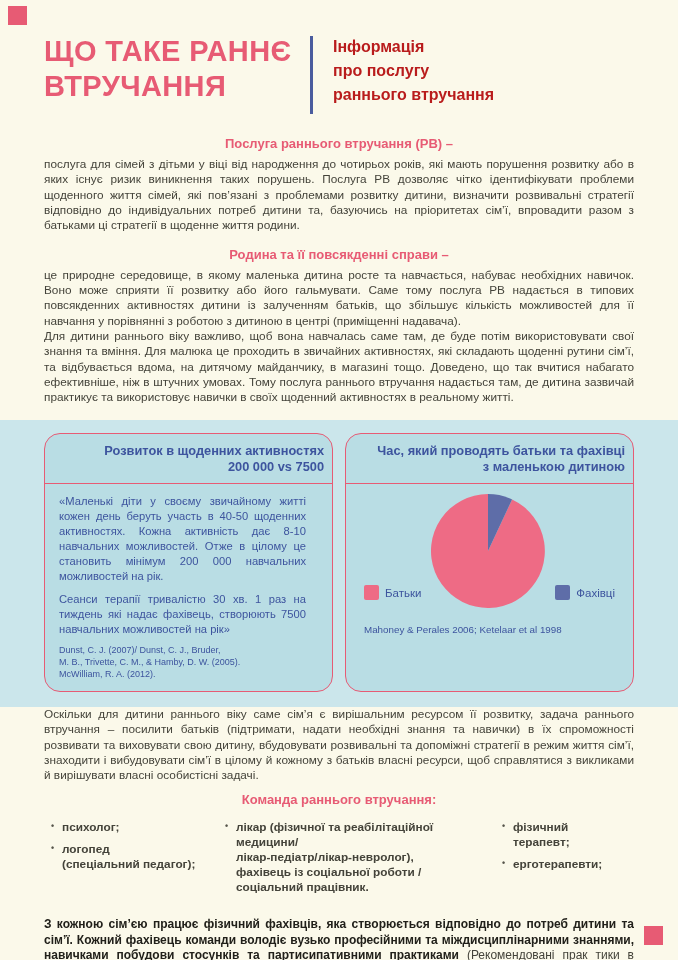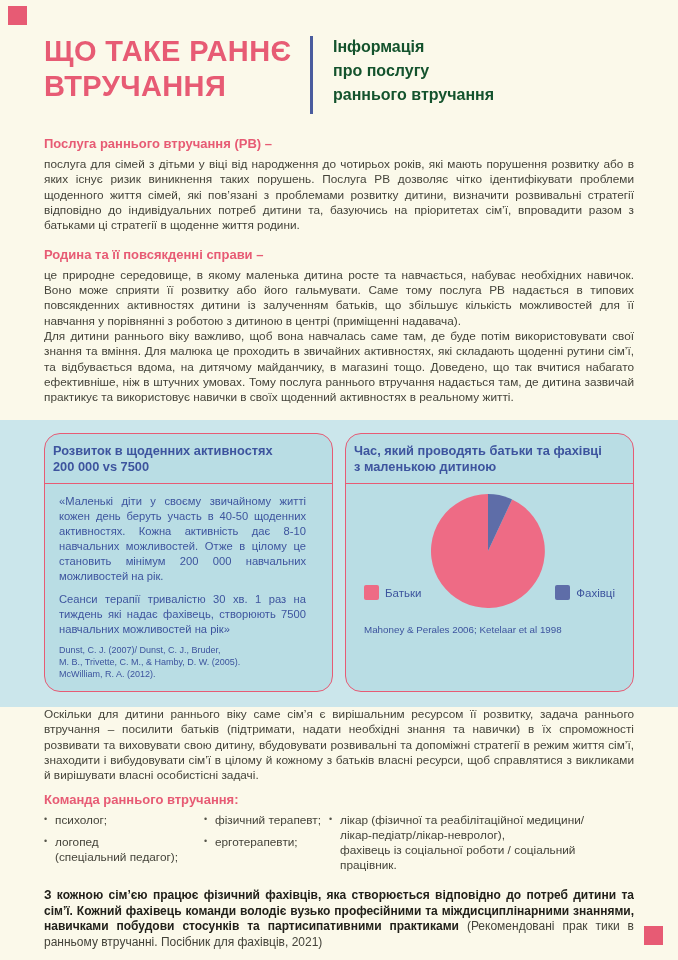--- a/index.html
+++ b/index.html
@@ -8,51 +8,51 @@
   .page{position:relative;width:678px;height:960px;overflow:hidden;}
 
   .corner{position:absolute;width:19px;height:19px;}
   .corner.tl{left:8px;top:6px;}
   .corner.br{right:15px;bottom:15px;}
 
   .header{display:flex;margin:34px 44px 0 44px;}
   .title{width:266px;font-size:29px;font-weight:700;color:#E75B74;
          line-height:1.2;letter-spacing:.4px;white-space:pre-line;}
   .vline{width:3px;height:78px;background:#4A5C9E;margin:2px 20px 0 0;}
-  .subtitle{font-size:16px;font-weight:700;color:#14532d;line-height:1.5;
+  .subtitle{font-size:16px;font-weight:700;color:#b91c1c;line-height:1.5;
             padding-top:1px;white-space:pre-line;}
 
   .content{padding:0 44px;}
-  .h-pink{color:#E75B74;font-size:13px;font-weight:700;margin:0 0 6px 0;}
+  .h-pink{color:#E75B74;font-size:13px;font-weight:700;margin:0 0 6px 0;text-align:center;}
   .m-service{margin-top:22px;}
   .m-family{margin-top:13px;}
   p.body{font-size:11.8px;line-height:1.3;text-align:justify;margin:0;color:#44433A;}
   .m-learning{margin-top:11px;}
   .m-conclusion{margin-top:12px;}
 
   .band{background:#CBE6EB;margin-top:14px;padding:13px 44px 15px;display:flex;gap:12px;}
   .card{flex:1;background:#B9DDE4;border:1.5px solid #E75B74;border-radius:16px;
         overflow:hidden;display:flex;flex-direction:column;}
-  .card-head{border-bottom:1.5px solid #E75B74;padding:9px 8px 7px;text-align:left;
+  .card-head{border-bottom:1.5px solid #E75B74;padding:9px 8px 7px;text-align:right;
              color:#3D549E;font-weight:700;font-size:12.8px;line-height:1.32;white-space:pre-line;}
   .card-body{padding:10px 14px 10px;color:#3D549E;flex:1;}
   .quote{font-size:11.2px;line-height:1.34;text-align:justify;margin:0 12px 8px 0;color:#3D549E;}
   .cite{font-size:9px;line-height:1.32;color:#3D549E;white-space:pre-line;margin-top:8px;}
 
   .pie-body{padding:6px 18px 10px;color:#3D549E;display:flex;flex-direction:column;flex:1;}
   .pie-row{display:flex;justify-content:space-between;align-items:flex-end;text-align:right;}
   svg.pie{width:122px;height:122px;display:block;}
   .legend-item{display:flex;align-items:center;gap:6px;font-size:11.5px;
                color:#3D549E;margin-bottom:12px;}
   .swatch{width:15px;height:15px;border-radius:2px;flex:none;}
   .pie-cite{font-size:9.8px;color:#3D549E;margin-top:12px;}
 
   .team-head{margin-top:8px;}
   .team-row{display:flex;margin-top:6px;}
-  .team-col{list-style:none;margin:0;padding:0;}
+  .team-col{list-style:none;margin:7px;padding:0;font-weight:bold;}
   .tc1{width:160px;flex:none;}
   .tc2{width:125px;flex:none;}
   .tc3{flex:1;}
   .team-item{font-size:11.8px;line-height:1.28;margin:0 0 7px 0;padding-left:11px;
              position:relative;white-space:pre-line;color:#44433A;}
   .team-item::before{content:"•";position:absolute;left:0;top:1px;font-size:9px;color:#55544A;}
 
   .footer-para{margin:8px 0 0 0;font-size:12px;line-height:1.3;text-align:justify;}
   .footer-para .b{font-weight:700;color:#21201A;}
   .footer-para .n{font-weight:400;color:#44433A;}
@@ -126,28 +126,28 @@
     <p class="body m-conclusion">Оскільки для дитини раннього віку саме сім’я є вирішальним ресурсом її розвитку, задача раннього втручання – посилити батьків (підтримати, надати необхідні знання та навички) в їх спроможності розвивати та виховувати свою дитину, вбудовувати розвивальні та допоміжні стратегії в режим життя сім’ї, знаходити і вибудовувати сім’ї в цілому й кожному з батьків власні ресурси, щоб справлятися з викликами й вирішувати власні особистісні задачі.</p>
 
     <h3 class="h-pink team-head">Команда раннього втручання:</h3>
 
     <div class="team-row">
       <ul class="team-col tc1">
         <li class="team-item">психолог;</li>
         <li class="team-item">логопед
 (спеціальний педагог);</li>
       </ul>
-      <ul class="team-col tc2">
-        <li class="team-item">фізичний терапевт;</li>
-        <li class="team-item">ерготерапевти;</li>
-      </ul>
       <ul class="team-col tc3">
         <li class="team-item">лікар (фізичної та реабілітаційної медицини/
 лікар-педіатр/лікар-невролог),
 фахівець із соціальної роботи / соціальний працівник.</li>
+      </ul>
+      <ul class="team-col tc2">
+        <li class="team-item">фізичний терапевт;</li>
+        <li class="team-item">ерготерапевти;</li>
       </ul>
     </div>
 
     <p class="footer-para">
       <span class="b">З кожною сім’єю працює фізичний фахівців, яка створюється відповідно до потреб дитини та сім’ї. Кожний фахівець команди володіє вузько професійними та міждисциплінарними знаннями, навичками побудови стосунків та партисипативними практиками </span><span class="n">(Рекомендовані прак тики в ранньому втручанні. Посібник для фахівців, 2021)</span>
     </p>
   </div>
 
 </div>
 

